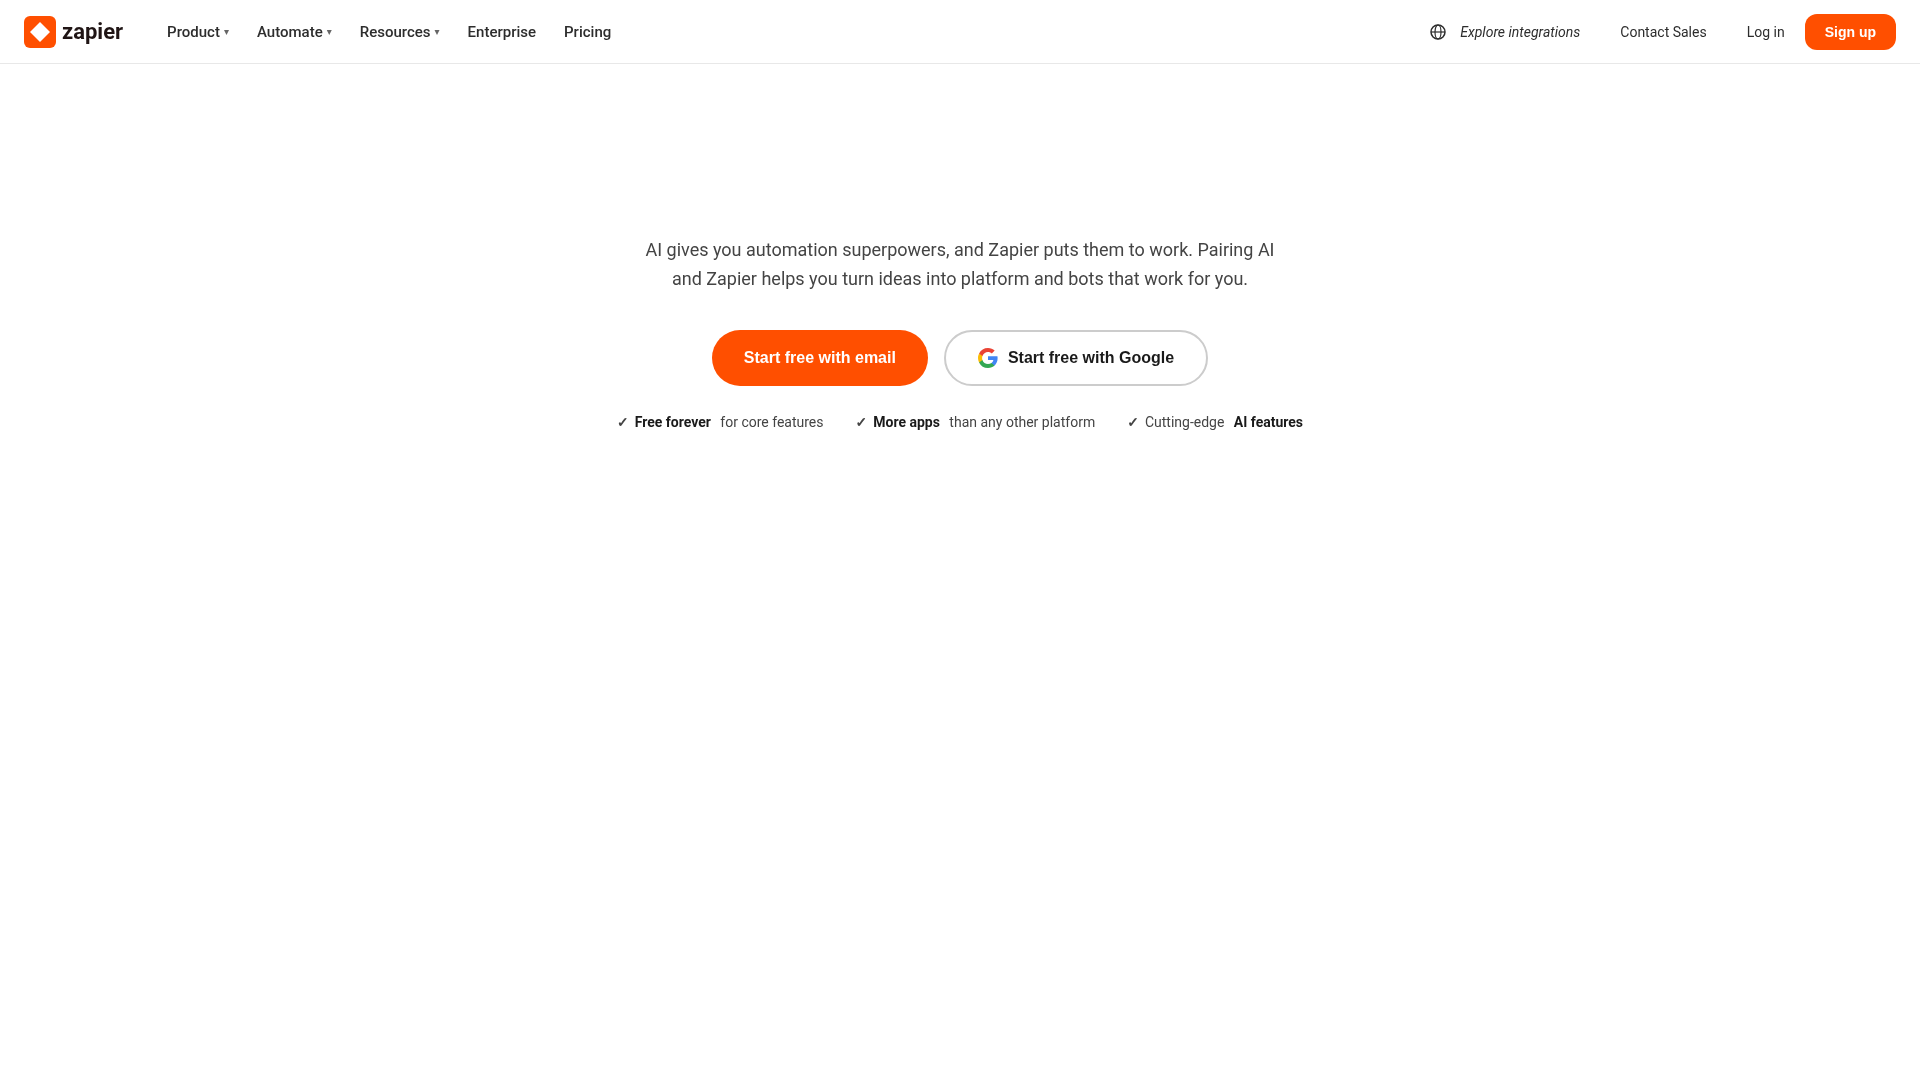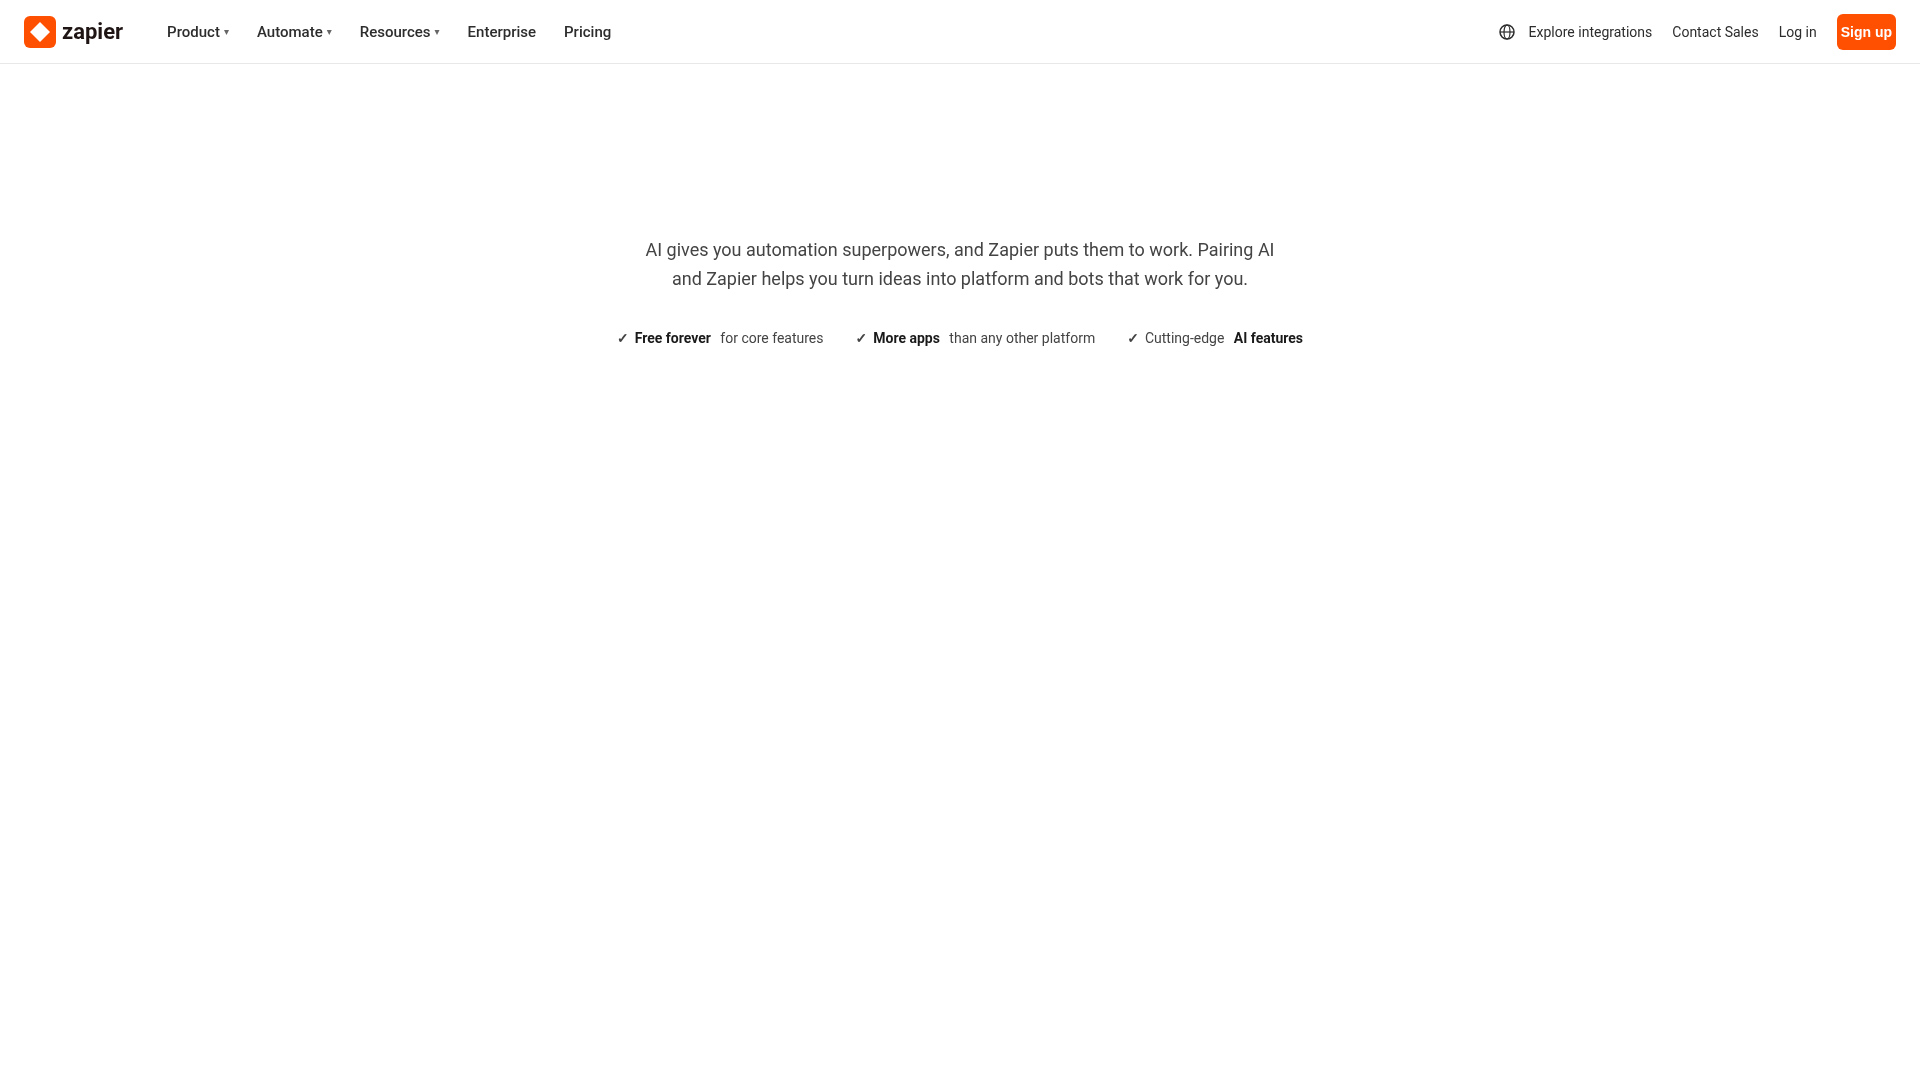--- a/index.html
+++ b/index.html
@@ -76,33 +76,35 @@
       align-items: center;
       gap: 20px;
     }
     .nav-explore {
       display: flex;
       align-items: center;
       gap: 14px;
       font-size: 14px;
       color: #2d2d2d;
       cursor: pointer;
+      font-style: italic;
     }
     .nav-link {
       font-size: 14px;
       color: #2d2d2d;
       text-decoration: none;
       cursor: pointer;
+      margin-left: 20px;
     }
     .btn-signup {
       background: #ff4f00;
       color: #fff;
       border: none;
-      padding: 10px 4px;
-      border-radius: 6px;
+      padding: 10px 20px;
+      border-radius: 12px;
       font-size: 14px;
       font-weight: 600;
       cursor: pointer;
     }
 
     
     .hero {
       text-align: center;
       padding: 80px 20px 40px;
       max-width: 900px;
@@ -263,20 +265,32 @@
       <button class="btn-signup">Sign up</button>
     </div>
   </nav>
 
   <section class="hero">
     <h1 class="hero-title">
       <br>
     </h1>
     <p class="hero-subtitle">AI gives you automation superpowers, and Zapier puts them to work. Pairing AI and Zapier helps you turn ideas into platform and bots that work for you.</p>
 
+    <div class="cta-buttons">
+      <button class="btn-email">Start free with email</button>
+      <button class="btn-google">
+        <svg width="20" height="20" viewBox="0 0 20 20" xmlns="http://www.w3.org/2000/svg">
+          <path d="M19.6 10.23c0-.68-.06-1.36-.17-2H10v3.78h5.4a4.6 4.6 0 01-2 3.02v2.5h3.22c1.89-1.74 2.98-4.3 2.98-7.3z" fill="#4285F4"></path>
+          <path d="M10 20c2.7 0 4.96-.89 6.62-2.42l-3.23-2.5c-.9.6-2.04.96-3.39.96-2.6 0-4.8-1.76-5.59-4.12H1.08v2.57A10 10 0 0010 20z" fill="#34A853"></path>
+          <path d="M4.41 11.92A5.97 5.97 0 014.1 10c0-.67.12-1.32.31-1.92V5.51H1.08A10 10 0 000 10c0 1.61.38 3.13 1.08 4.49l3.33-2.57z" fill="#FBBC05"></path>
+          <path d="M10 3.96c1.47 0 2.79.5 3.82 1.5l2.86-2.86C14.95.99 12.69 0 10 0A10 10 0 001.08 5.51l3.33 2.57C5.2 5.72 7.4 3.96 10 3.96z" fill="#EA4335"></path>
+        </svg>
+        <span>Start free with Google</span>
+      </button>
+    </div>
 
     <div class="features-list">
       <div class="feature-item">
         <span class="check">✓</span>
         <span class="bold">Free forever</span>
         <span>&nbsp;for core features</span>
       </div>
       <div class="feature-item">
         <span class="check">✓</span>
         <span class="bold">More apps</span>

